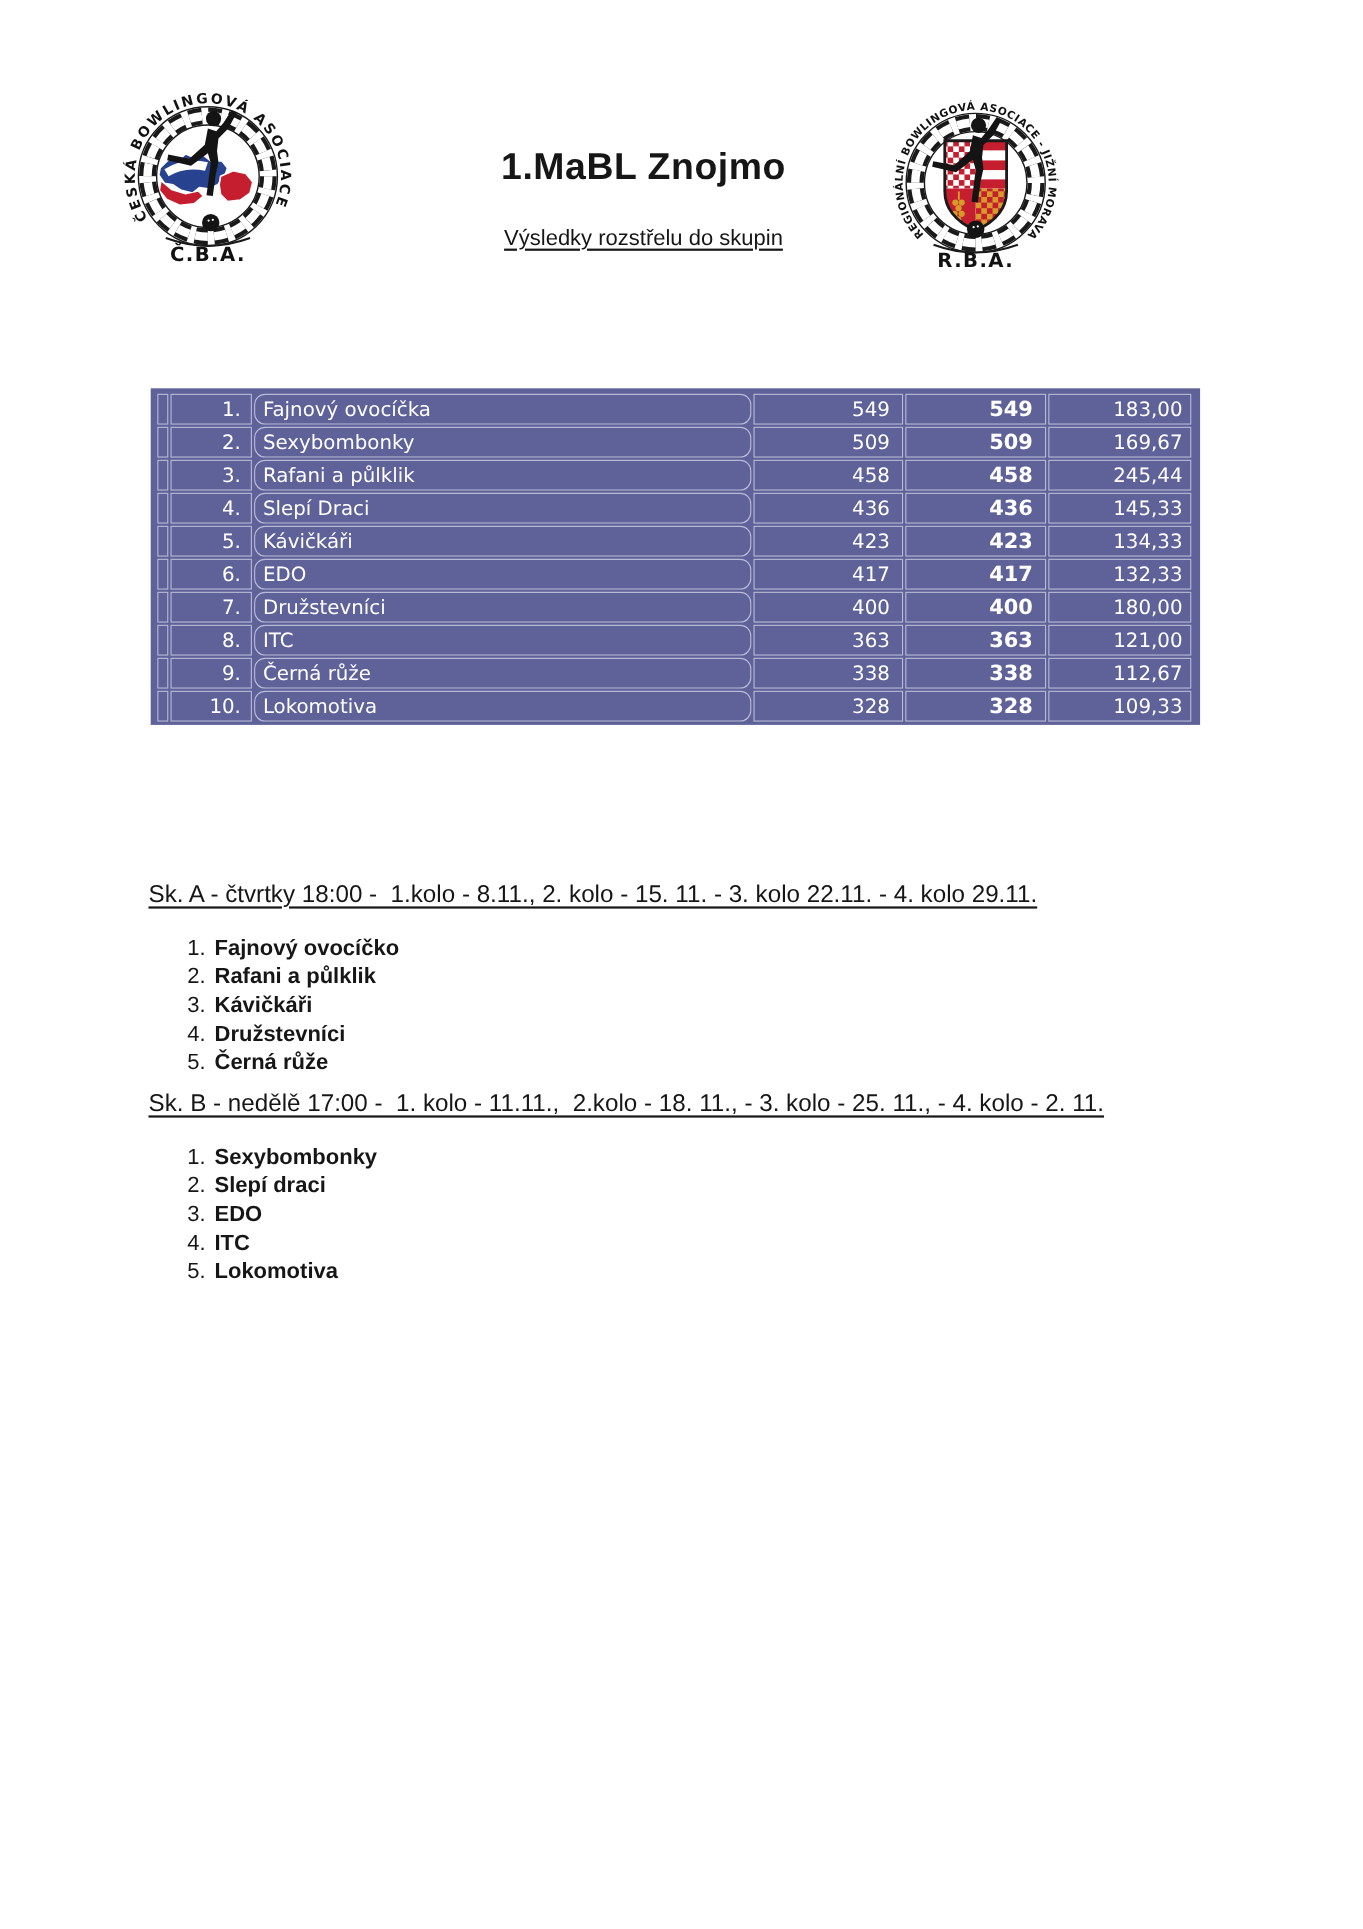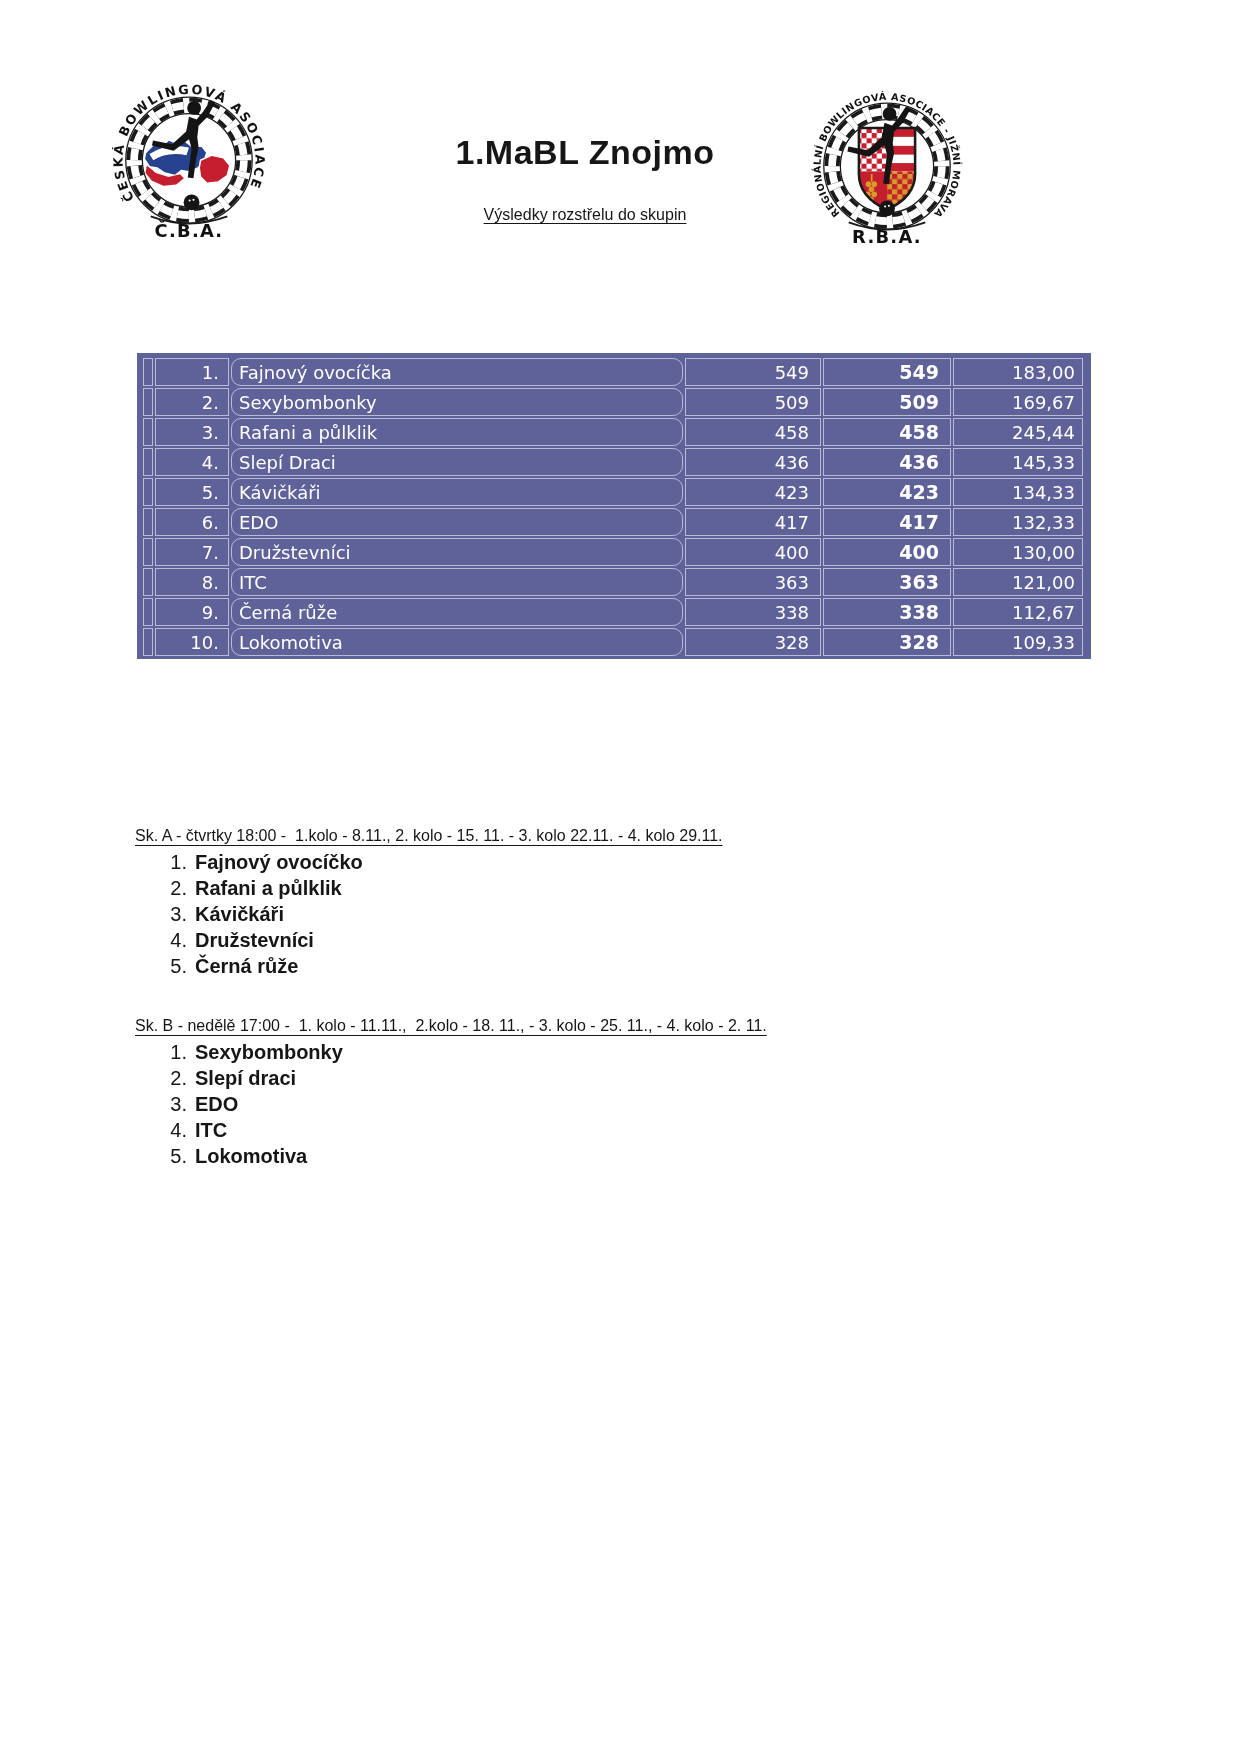--- a/index.html
+++ b/index.html
@@ -5,21 +5,21 @@
   * { margin:0; padding:0; box-sizing:border-box; }
   html,body { background:#e9e9e9; }
   .page {
     position:relative; width:1239px; height:1754px; background:#ffffff;
     margin:0 auto; overflow:hidden;
     font-family:"Liberation Sans", sans-serif; color:#161616;
   }
   
   .center-zone { position:absolute; left:60px; width:1050px; text-align:center; }
   .doc-title { top:133px; font-size:34px; font-weight:700; letter-spacing:0.5px; }
-  .doc-subtitle { top:206px; font-size:16px; text-decoration:underline; text-underline-offset:3px; }
+  .doc-subtitle { top:206px; font-size:20px; text-decoration:underline; text-underline-offset:3px; }
   .logo { position:absolute; width:154px; height:166px; }
   .logo-left  { left:112px; top:76px; }
   .logo-right { left:810px; top:82px; }
   
   .rtable {
     position:absolute; left:137px; top:353px; width:954px;
     background:#5f6298; padding:5px 6px 3px 6px;
   }
   .trow {
     display:grid; grid-template-columns:10px 74px 452px 136px 128px 130px;
@@ -36,22 +36,22 @@
   .c-name { padding-left:7px;border-radius:10px; }
   .c-num  { justify-content:flex-end; padding-right:11px; }
   .c-bold { justify-content:flex-end; padding-right:11px; font-weight:700; font-size:19px; }
   .c-avg  { justify-content:flex-end; padding-right:7px; }
   
   .groups-heading {
     position:absolute; top:723px; font-size:20px;
     text-decoration:underline; text-underline-offset:3px;
   }
   .sk-heading {
-    position:absolute; left:135px; font-size:16px; white-space:pre;
-    text-decoration:underline; text-underline-offset:4px;margin-top:27px;
+    position:absolute; left:135px; font-size:22px; white-space:pre;
+    text-decoration:underline; text-underline-offset:4px;
   }
   .sk-a { top:800px; }
   .sk-b { top:990px; }
   .team-list { position:absolute; left:135px; }
   .list-a { top:849px; }
   .list-b { top:1039px; }
   .team-item { display:flex; height:26px; align-items:center; font-size:20px; }
   .team-item .num { width:52px; text-align:right; }
   .team-item .tname { margin-left:8px;font-weight:bold; }
   
@@ -211,21 +211,21 @@
       <div class="tcell c-num">417</div>
       <div class="tcell c-bold">417</div>
       <div class="tcell c-avg">132,33</div>
     </div>
     <div class="trow">
       <div class="tcell"></div>
       <div class="tcell c-rank">7.</div>
       <div class="tcell c-name">Družstevníci</div>
       <div class="tcell c-num">400</div>
       <div class="tcell c-bold">400</div>
-      <div class="tcell c-avg">130,00</div>
+      <div class="tcell c-avg">180,00</div>
     </div>
     <div class="trow">
       <div class="tcell"></div>
       <div class="tcell c-rank">8.</div>
       <div class="tcell c-name">ITC</div>
       <div class="tcell c-num">363</div>
       <div class="tcell c-bold">363</div>
       <div class="tcell c-avg">121,00</div>
     </div>
     <div class="trow">

